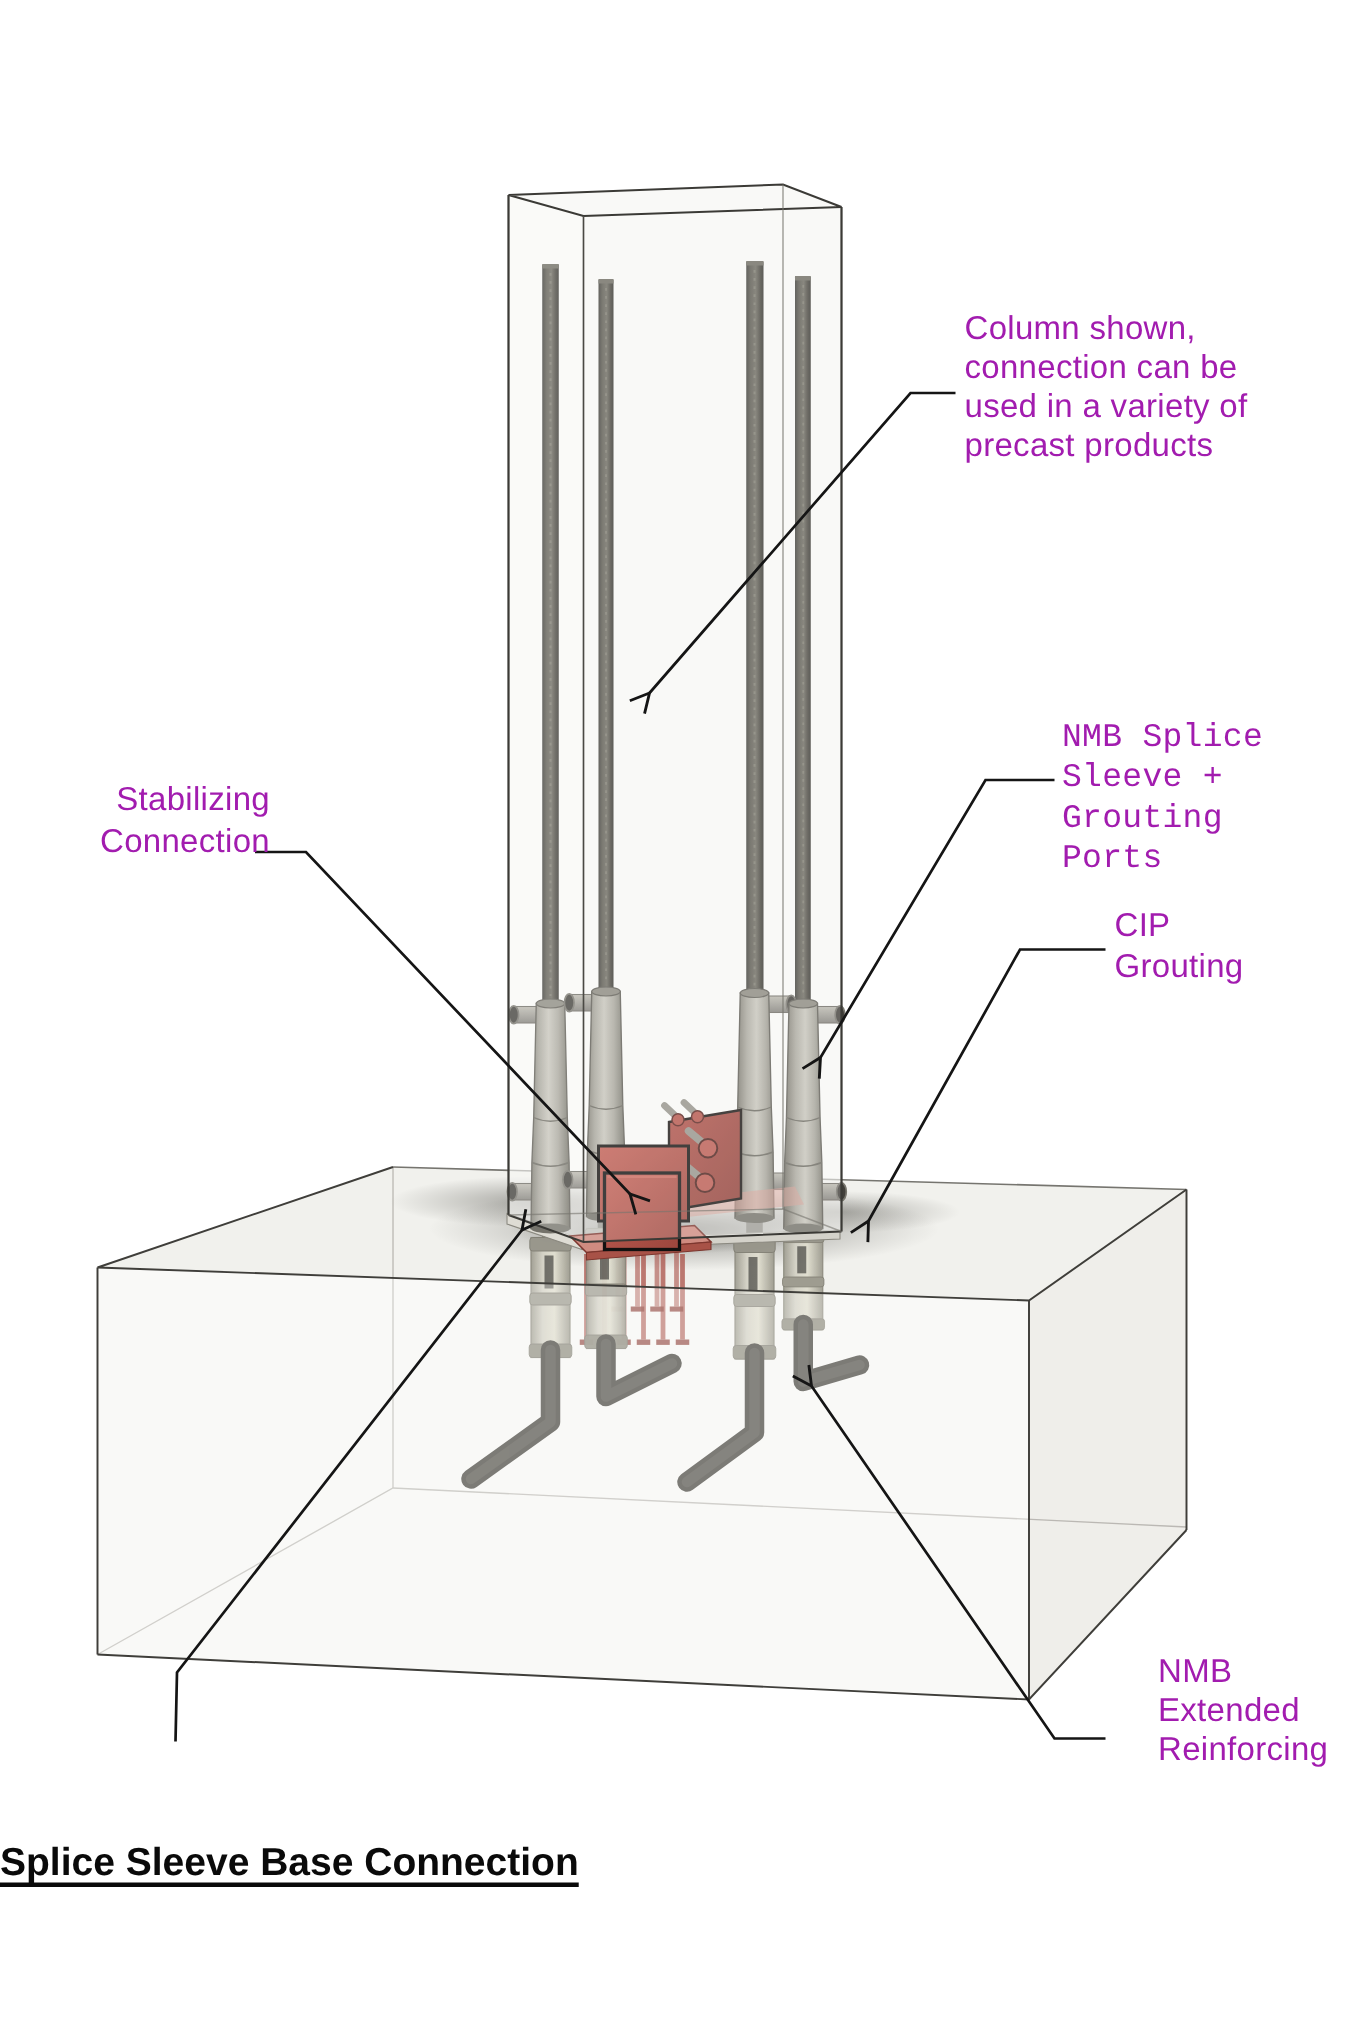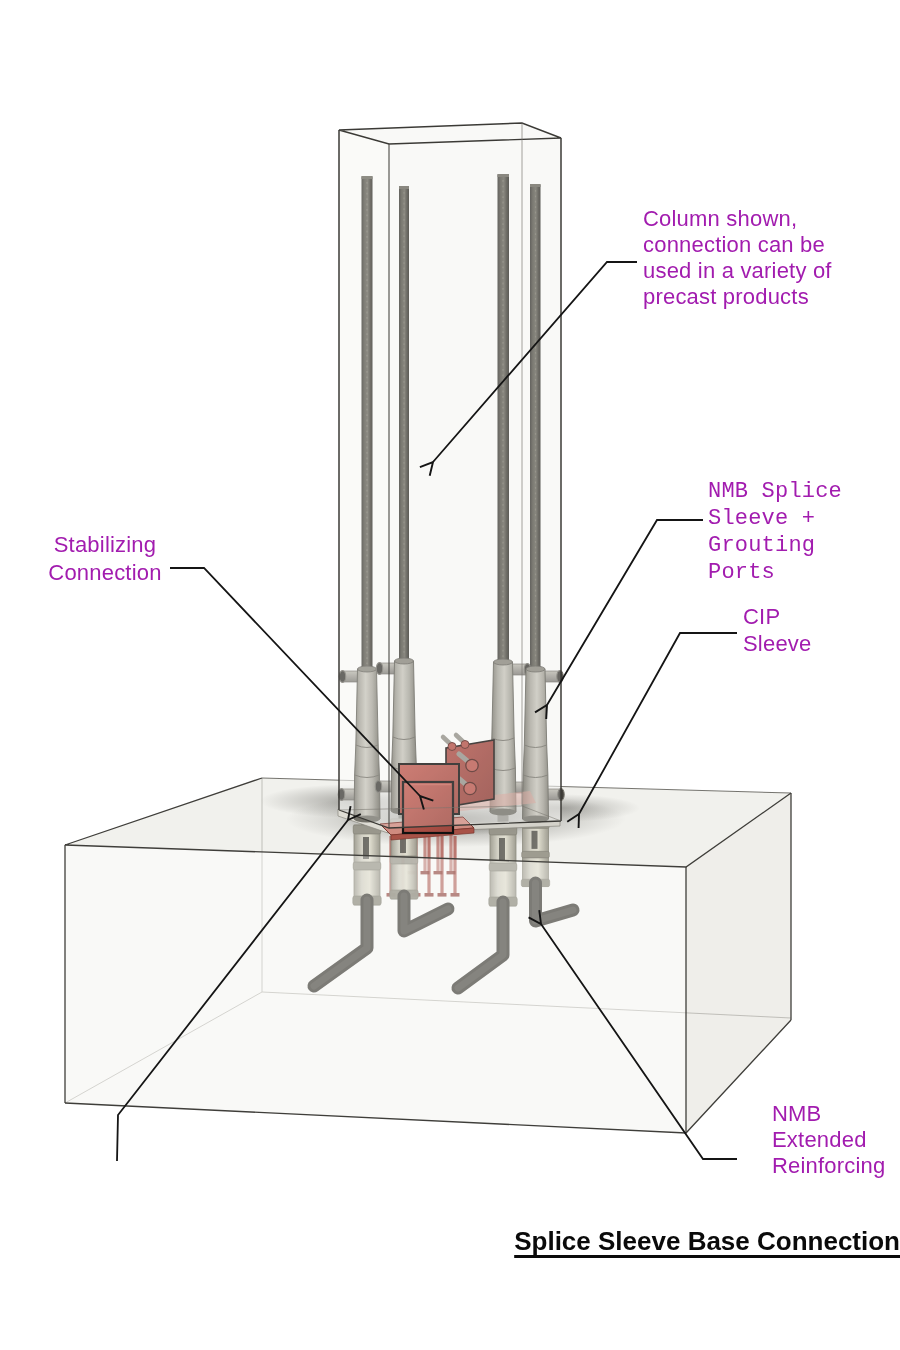--- a/index.html
+++ b/index.html
@@ -6,21 +6,21 @@
   .stage{
     position:relative;width:900px;height:1350px;background:#ffffff;
     font-family:"Liberation Sans","DejaVu Sans",sans-serif;overflow:hidden;
   }
   .stage svg{position:absolute;left:0;top:0;}
   .note{
     position:absolute;white-space:pre-line;color:#a21caf;
     font-size:22px;line-height:26px;letter-spacing:0.2px;
   }
   .note.center{text-align:center;}
-  .title-wrap{position:absolute;left:0;top:1226px;width:900px;text-align:right;}
+  .title-wrap{position:absolute;left:0;top:1226px;width:900px;text-align:left;}
   .title-wrap span{
     font-size:26px;font-weight:bold;color:#0a0a0a;
     text-decoration:underline;text-decoration-thickness:2.5px;text-underline-offset:5px;
   }
 </style>
 </head>
 <body>
 
 <div class="stage">
 
@@ -255,23 +255,23 @@
   <div class="note" style="left:643px;top:206px;width:235px;">Column shown,
 connection can be
 used in a variety of
 precast products</div>
 
   <div class="note" style="left:708px;top:478px;width:180px;line-height:27px;font-family:Liberation Mono, monospace;">NMB Splice
 Sleeve +
 Grouting Ports</div>
 
   <div class="note" style="left:743px;top:603px;width:120px;line-height:27px;">CIP
-Sleeve</div>
-
-  <div class="note center" style="left:30px;top:531px;width:150px;line-height:28px;">Stabilizing
+Grouting</div>
+
+  <div class="note center" style="left:30px;top:519px;width:150px;line-height:28px;text-align:right;">Stabilizing
 Connection</div>
 
 
   <div class="note" style="left:772px;top:1101px;width:140px;">NMB
 Extended
 Reinforcing</div>
 
   <div class="title-wrap">
     <span>Splice Sleeve Base Connection</span>
   </div>

